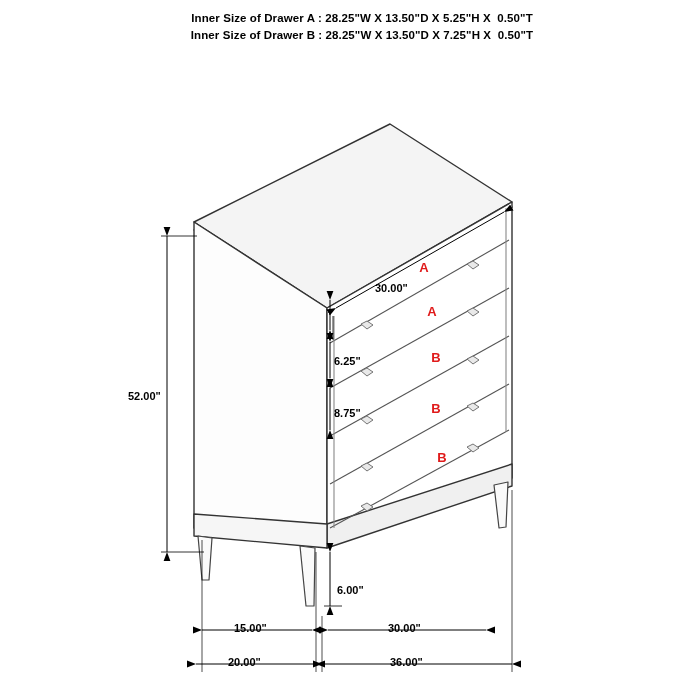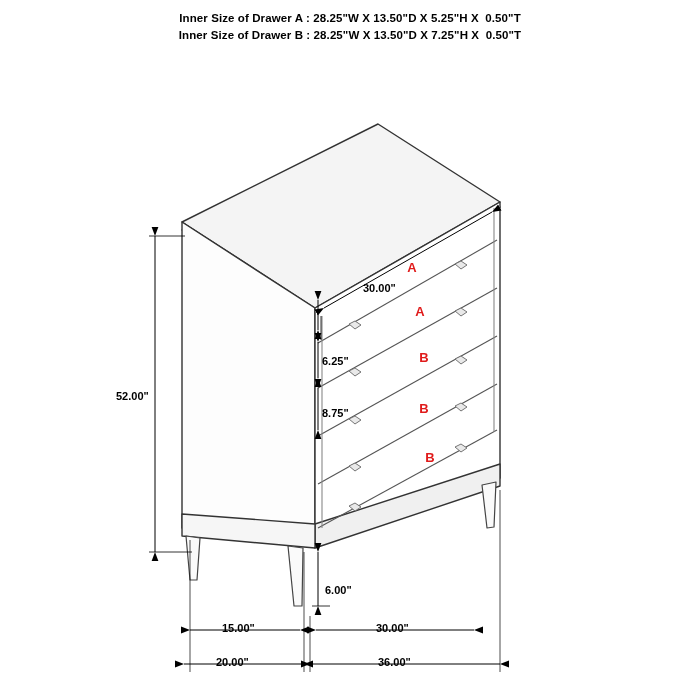--- a/index.html
+++ b/index.html
@@ -12,20 +12,21 @@
     height: 700px;
     font-family: "Liberation Sans", sans-serif;
     color: #000000;
     position: relative;
     overflow: hidden;
   }
   #page {
     position: relative;
     width: 576px;
     height: 700px;
+    margin-left: 12px;
   }
   .header {
     position: absolute;
     top: 10px;
     left: 0;
     width: 700px;
     text-align: center;
   }
   .header .line {
     font-size: 11.5px;

